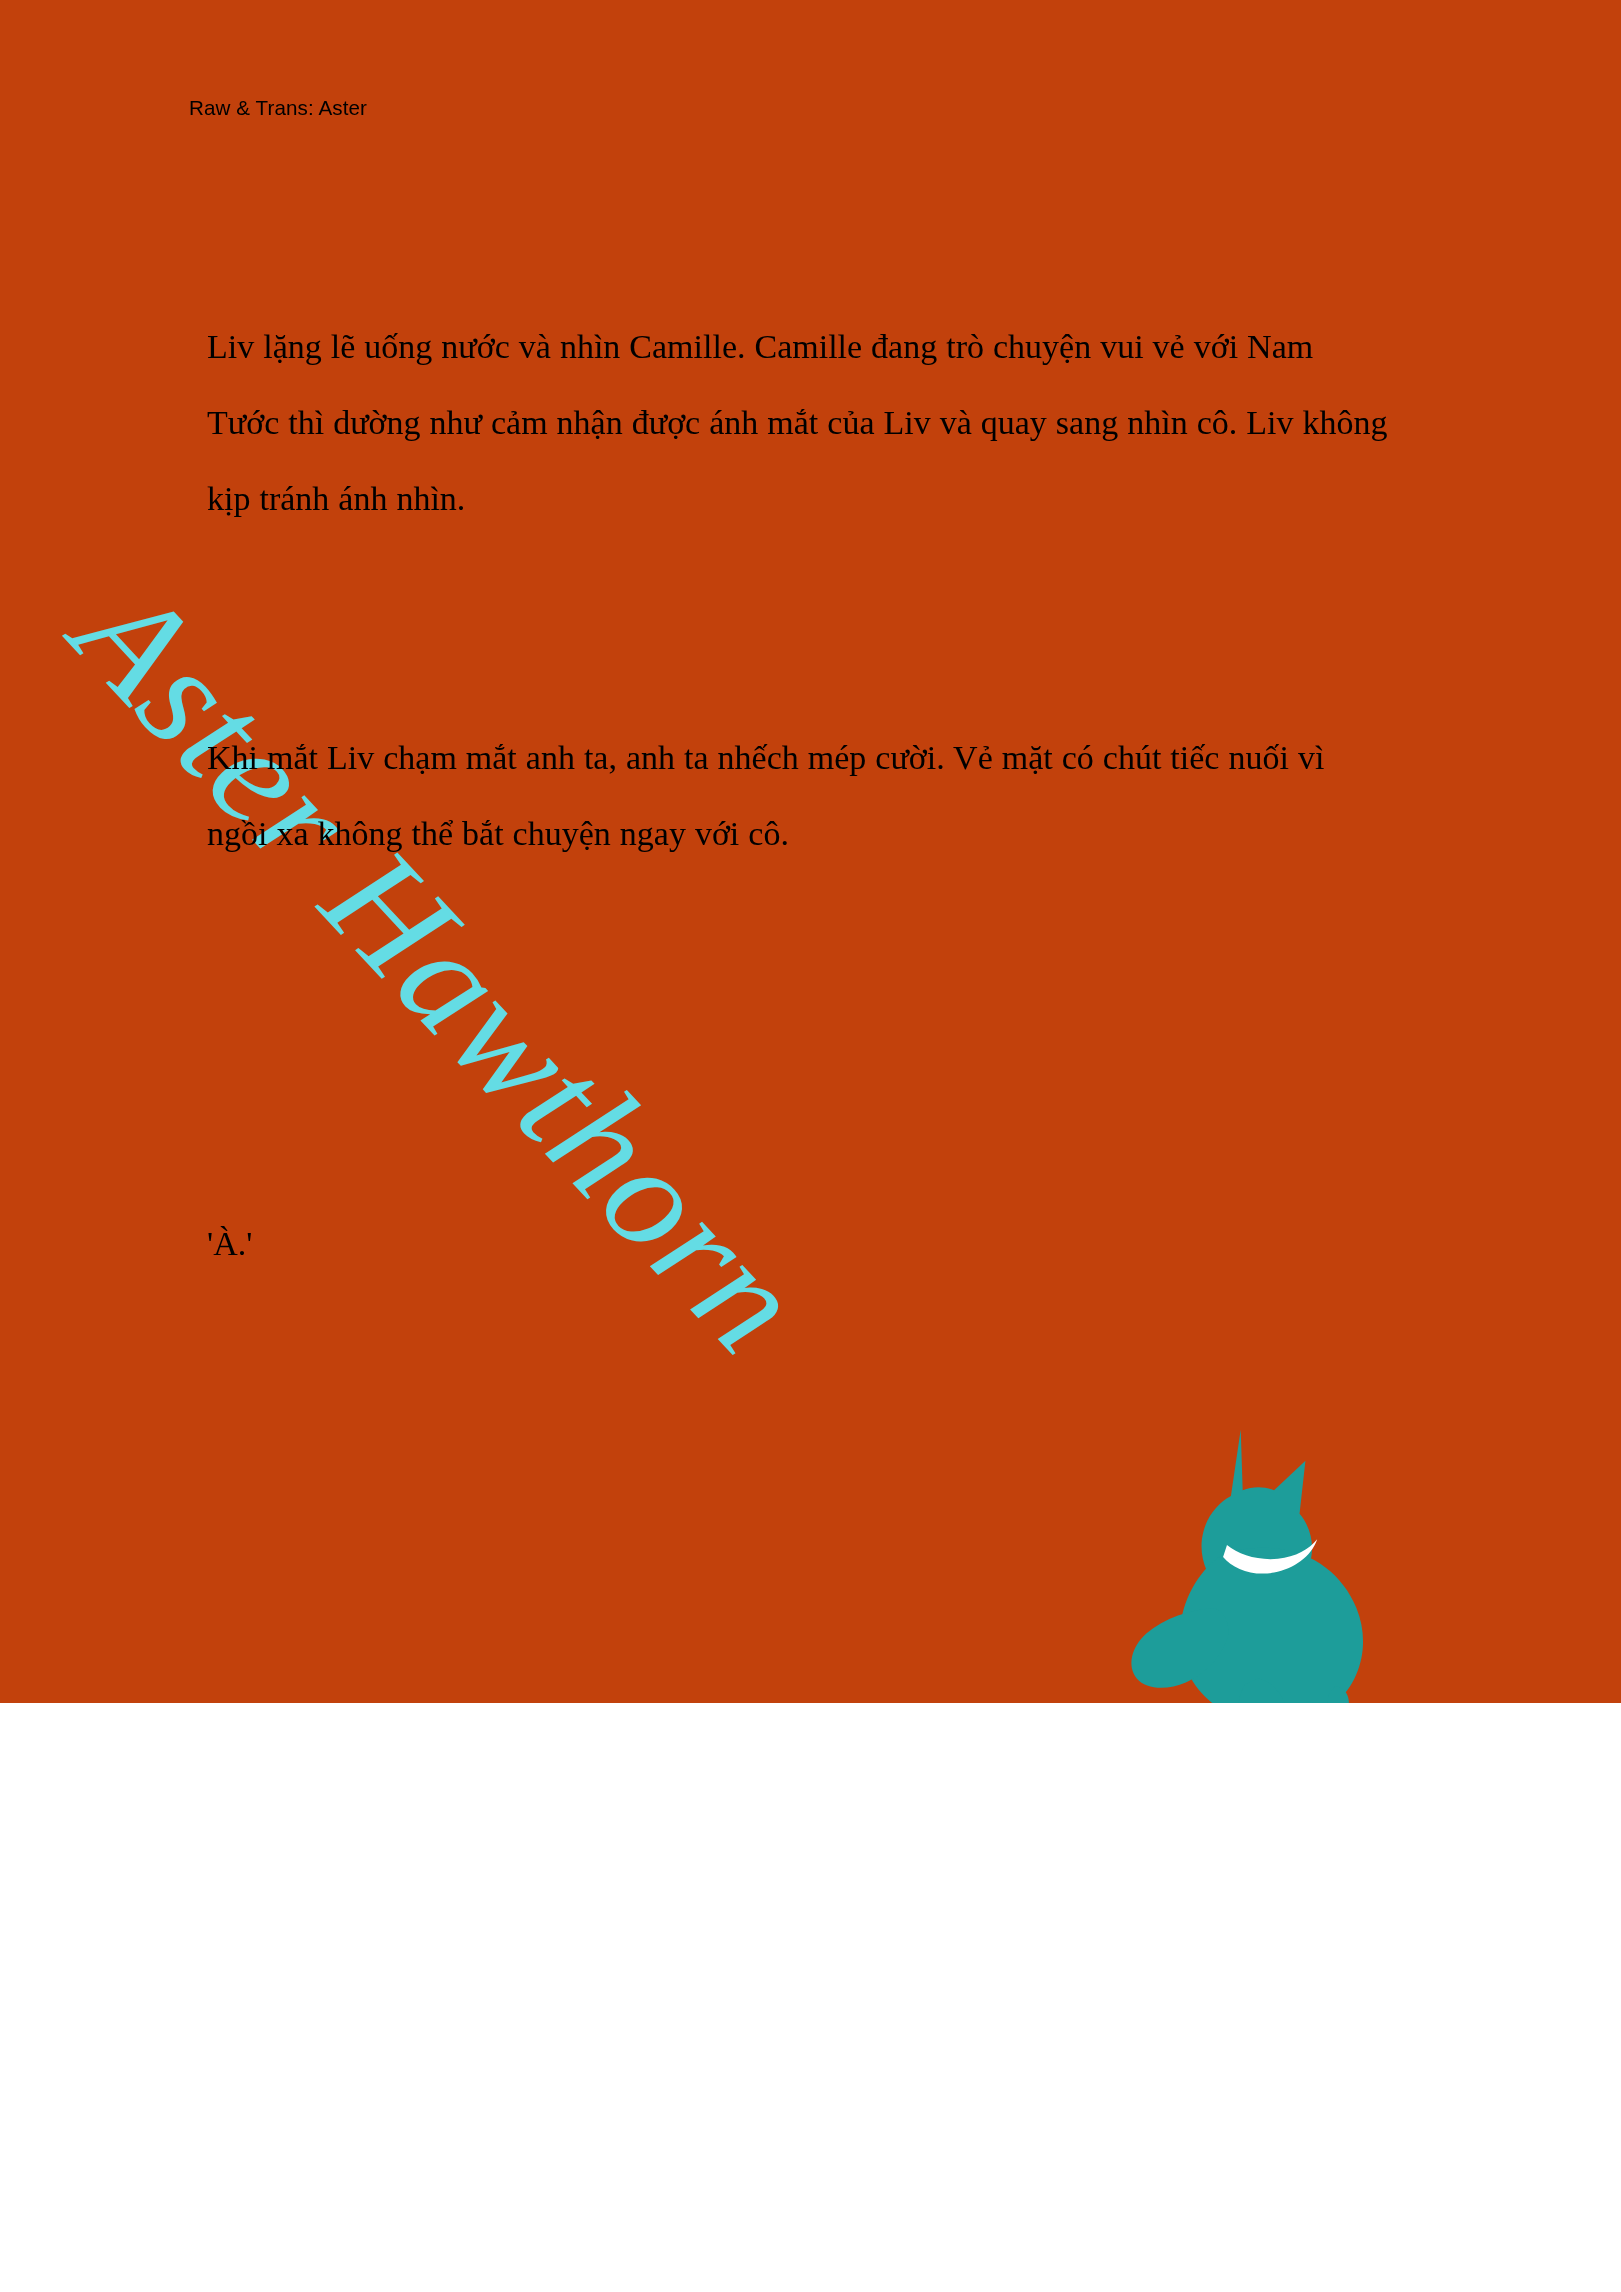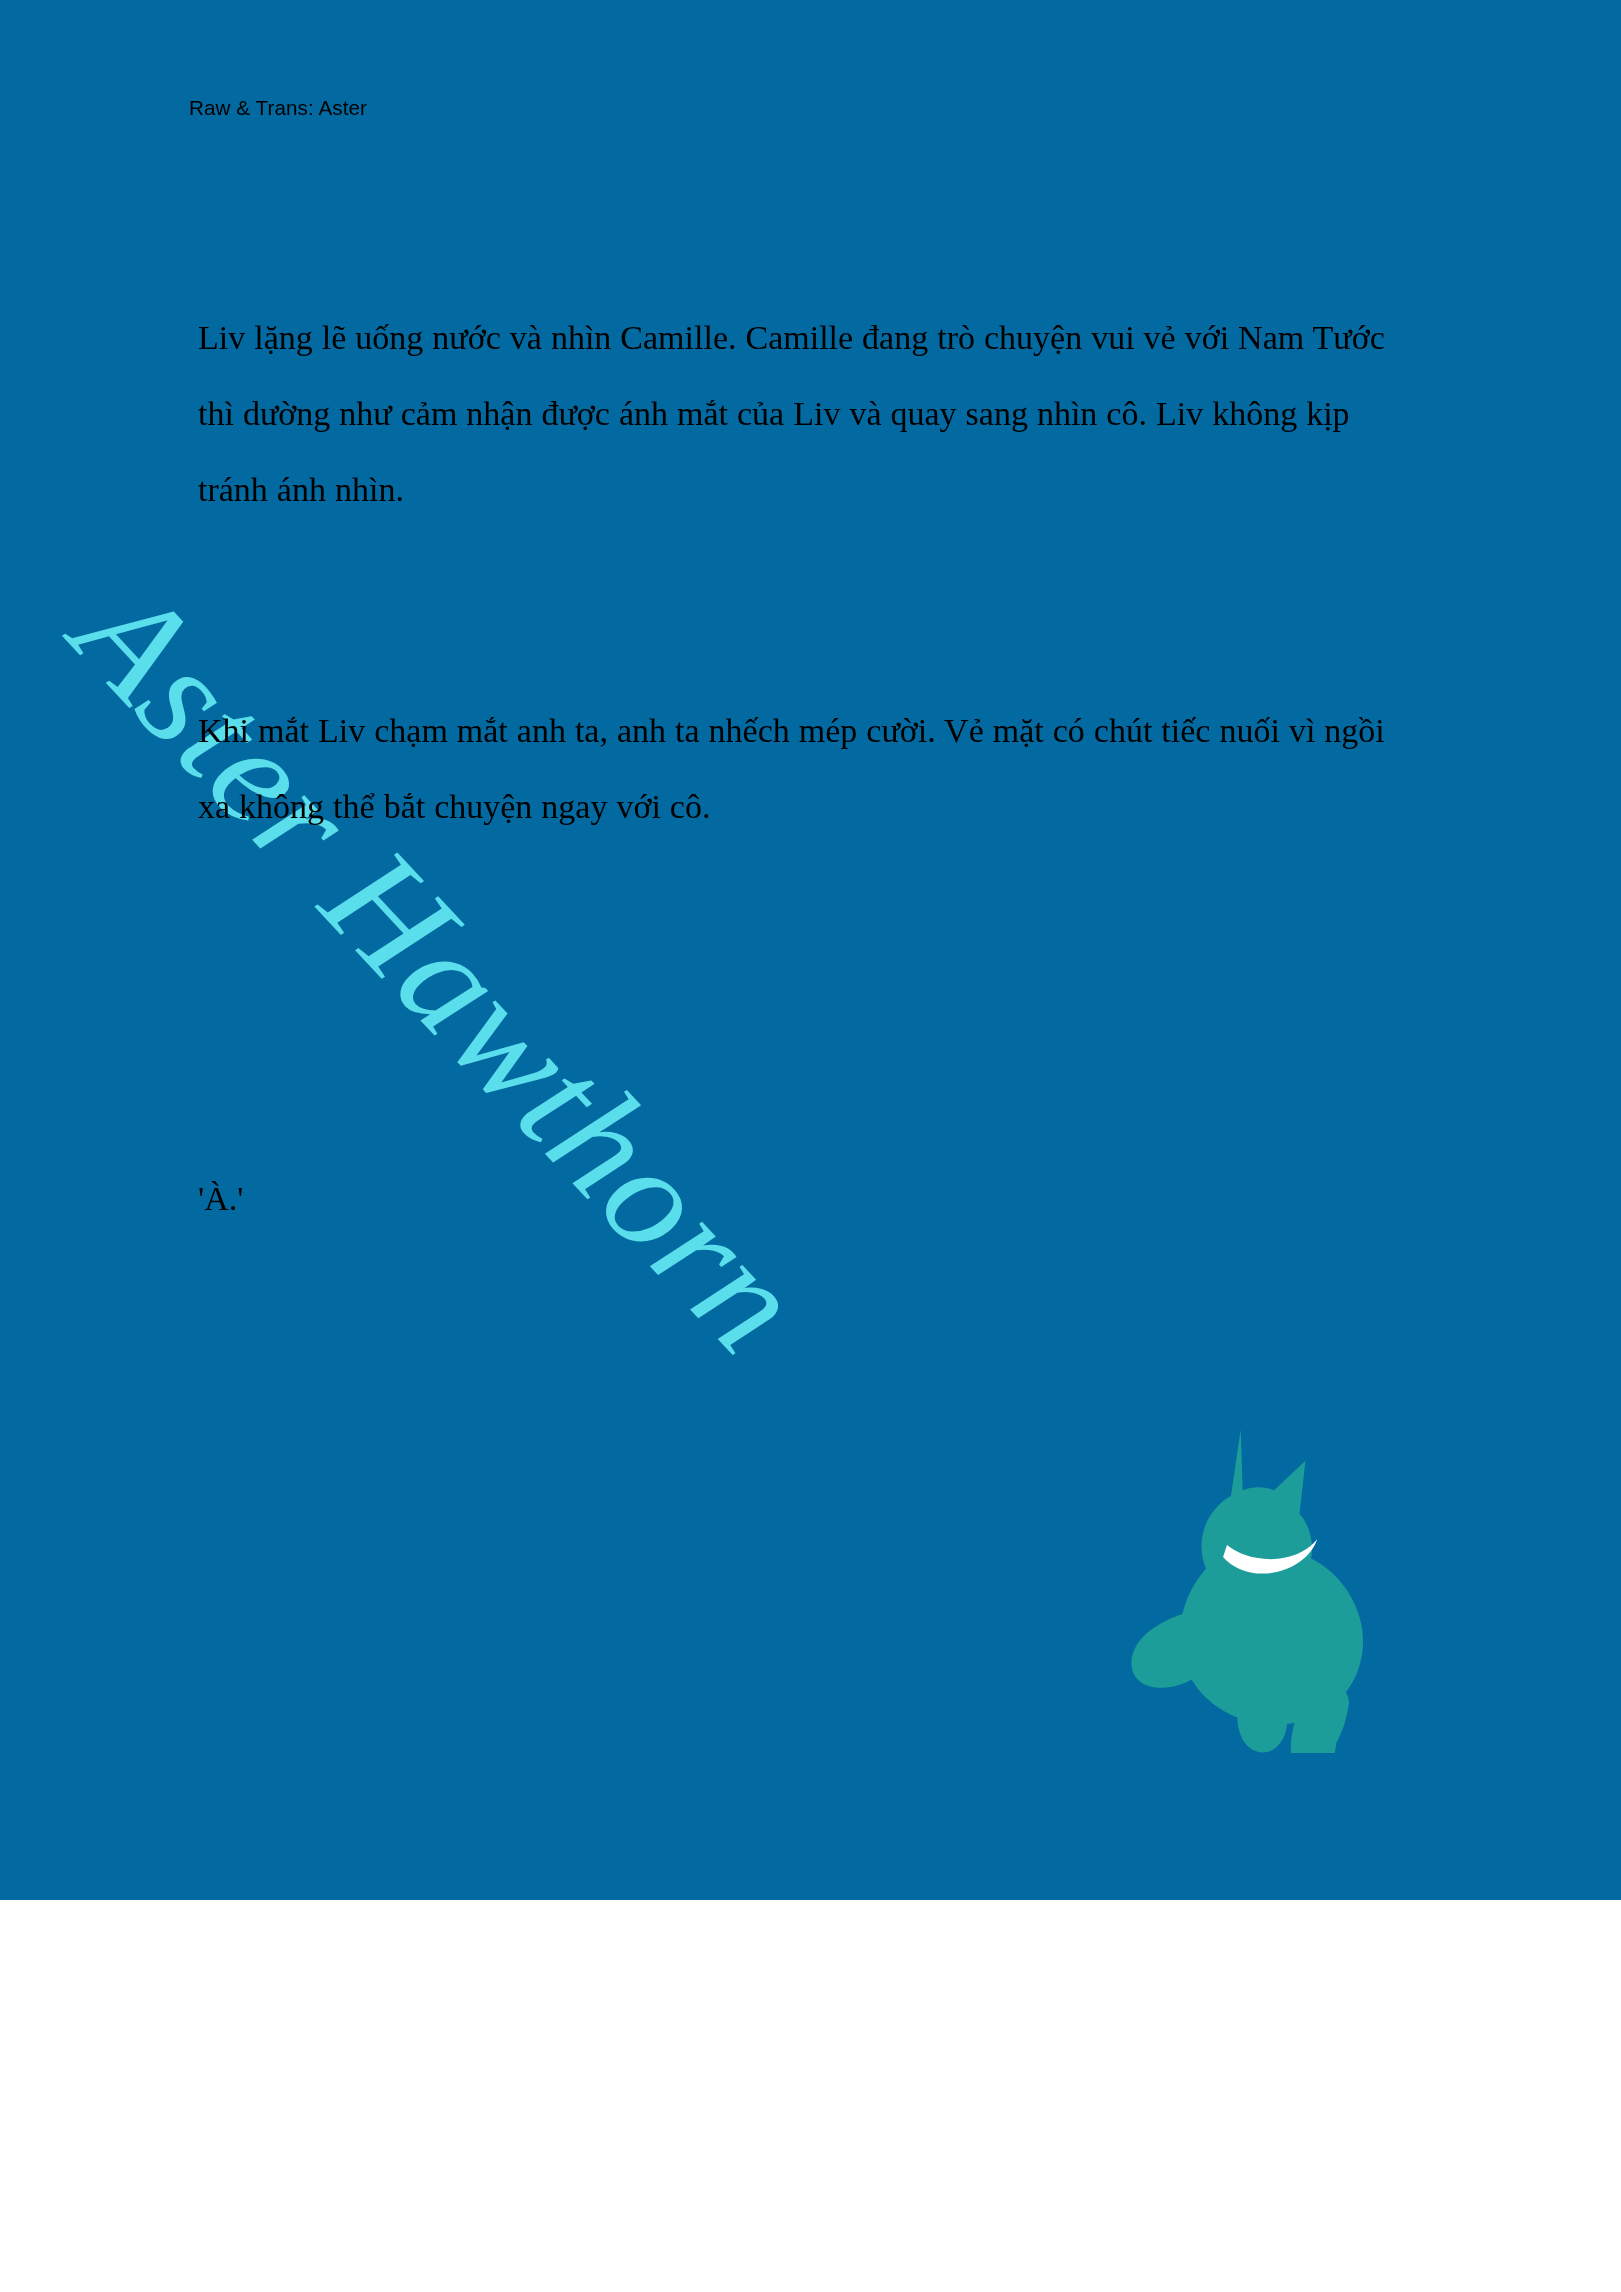--- a/index.html
+++ b/index.html
@@ -6,22 +6,22 @@
     margin: 0;
     padding: 0;
     background: #ffffff;
   }
   body {
     font-family: "Liberation Serif", "DejaVu Serif", serif;
   }
   .page {
     position: relative;
     width: 1621px;
-    height: 1900px;
-    background: #0369a1;
+    height: 1703px;
+    background: #c2410c;
     overflow: hidden;
     box-sizing: border-box;
   }
 
   
   .doc-header {
     position: absolute;
     top: 96px;
     left: 189px;
     font-family: "Liberation Sans", "DejaVu Sans", sans-serif;
@@ -77,21 +77,21 @@
     left: 192px;
     top: 294px;
     width: 1215px;
     z-index: 4;
   }
   .para {
     font-family: "Liberation Serif", "DejaVu Serif", serif;
     font-size: 34px;
     line-height: 76px;
     color: #000000;
-    margin: 6px;
+    margin: 15px;
     padding: 0;
     text-align: left;
     white-space: pre-wrap;
     word-spacing: 0.5px;
   }
   .gap-2 { height: 153px; }
   .gap-3 { height: 151px; }
   .gap-4 { height: 155px; }
   .gap-5 { height: 157px; }
 </style>

